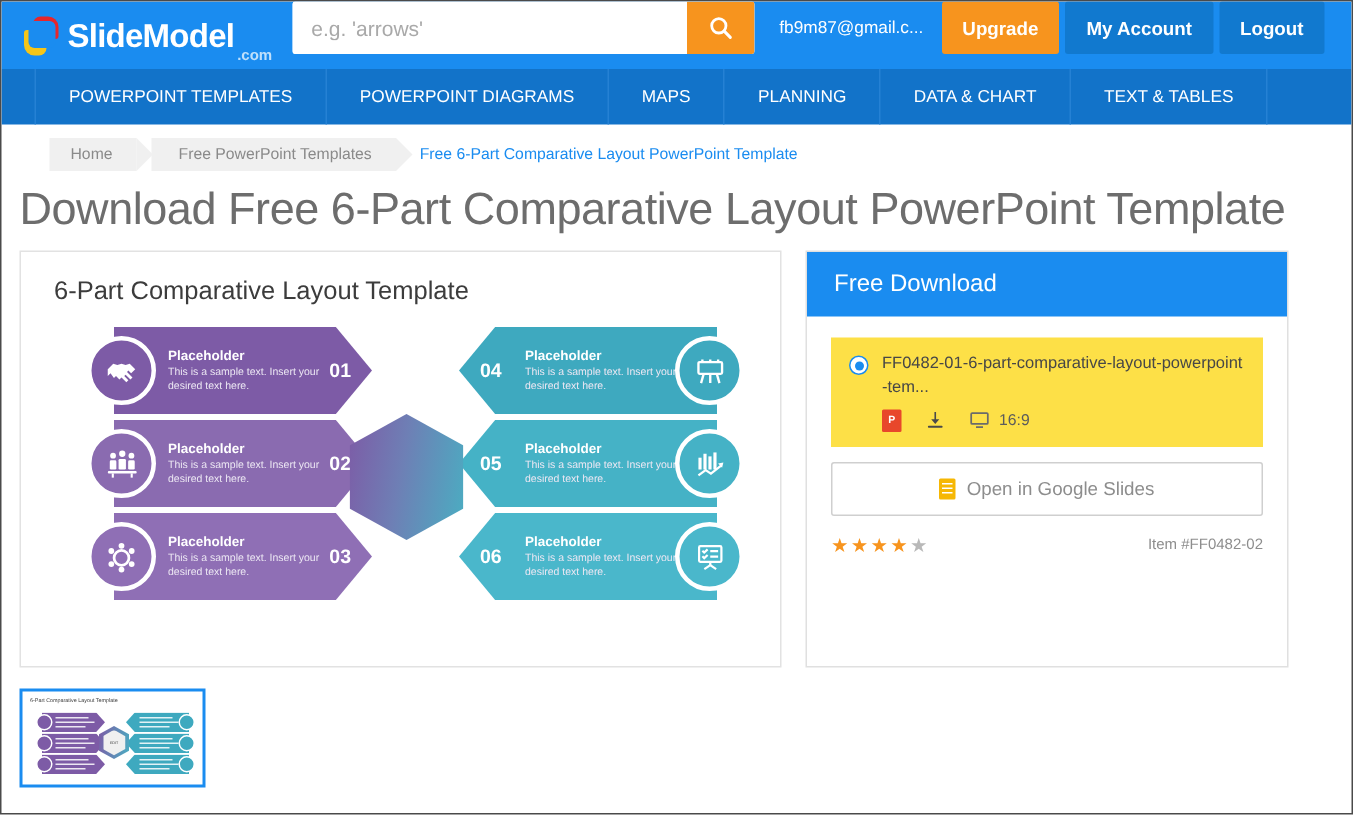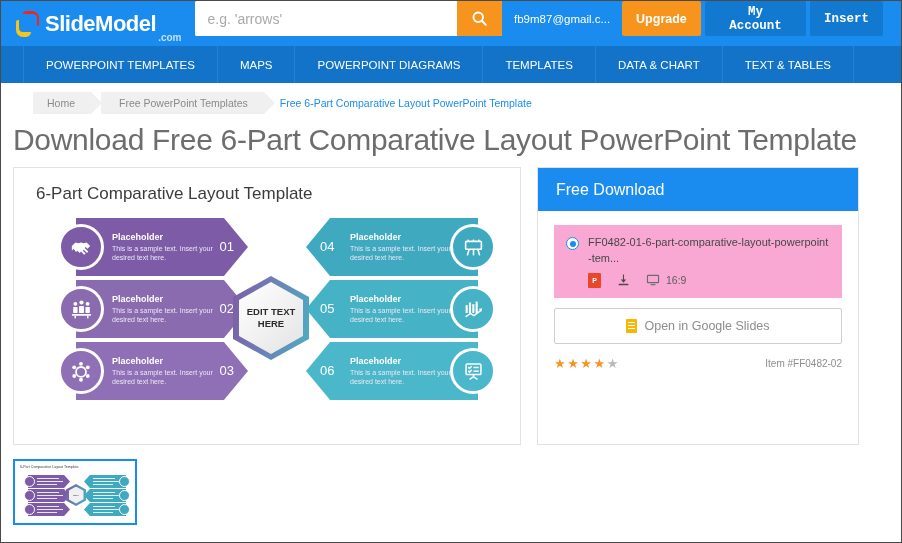--- a/index.html
+++ b/index.html
@@ -60,21 +60,21 @@
     color: #fff; font-size: 11.5px; padding: 0 12px; white-space: nowrap;
   }
   .btn-upgrade {
     background: #f7941e; color: #fff; font-size: 12.5px; font-weight: bold;
     height: 35px; padding: 0 14px; display: flex; align-items: center;
     border: none; cursor: pointer; border-radius: 2px; margin-right: 4px;
   }
   .btn-head {
     background: #1179cf; color: #fff; font-size: 12.5px; font-weight: bold;
     height: 35px; padding: 0 14px; display: flex; align-items: center;
-    border: none; cursor: pointer; border-radius: 2px; margin-right: 4px; font-family: Liberation Mono, monospace;
+    border: none; cursor: pointer; border-radius: 2px; margin-right: 4px;
   }
 
   
   .navbar {
     height: 37px; background: #1273c9; display: flex; align-items: stretch;
     padding-left: 22px;
   }
   .nav-item {
     color: #fff; font-size: 11.5px; display: flex; align-items: center;
     padding: 0 22px; cursor: pointer; white-space: nowrap;
@@ -156,21 +156,21 @@
   .row:nth-child(2) .circ-right { background: #45b2c6; }
   .row:nth-child(3) .circ-right { background: #4ab7cb; }
 
   .txtblock { position: relative; z-index: 2; color: #fff; width: 120px; }
   .txtblock.l { margin-left: 54px; }
   .txtblock.r { margin-left: 44px; }
   .ph-title { font-size: 9px; font-weight: bold; margin-bottom: 2px; }
   .ph-body { font-size: 7px; line-height: 1.35; color: #ece7f3; }
 
   .num {
-    position: absolute; z-index: 4; color: #fff; font-size: 13px; font-weight: normal;
+    position: absolute; z-index: 4; color: #fff; font-size: 13px; font-weight: bold;
     top: 21px;
     text-align: right;
   }
   .num-l { right: 14px; }
   .num-r { left: 14px; }
 
   .hexcenter {
     position: absolute; left: 50%; top: 50%; transform: translate(-50%,-50%);
     width: 76px; height: 84px; z-index: 5;
   }
@@ -188,21 +188,21 @@
   .hex-label { font-size: 9.5px; font-weight: bold; color: #2b2b2b; line-height: 1.25; }
 
   
   .dl-panel { width: 322px; border: 1px solid #e0e0e0; background: #fff; height: 278px; }
   .dl-head {
     background: #1a8cf0; color: #fff; font-size: 16px;
     height: 43px; display: flex; align-items: center; padding-left: 18px;
   }
   .dl-body { padding: 14px 16px 0 16px; }
   .file-opt {
-    background: #f9a8d4; padding: 10px 12px; display: flex; gap: 9px;
+    background: #fde047; padding: 10px 12px; display: flex; gap: 9px;
   }
   .radio {
     width: 13px; height: 13px; border-radius: 50%; border: 1px solid #1a8cf0;
     background: #fff; position: relative; flex-shrink: 0; margin-top: 2px; cursor: pointer;
   }
   .radio::after {
     content: ""; position: absolute; inset: 2.5px; border-radius: 50%; background: #1a8cf0;
   }
   .file-name { font-size: 11px; color: #474747; line-height: 1.45; word-break: break-all; }
   .file-meta { display: flex; align-items: center; gap: 16px; margin-top: 6px; }
@@ -291,29 +291,29 @@
         <circle cx="8.5" cy="8.5" r="5.6" fill="none" stroke="#fff" stroke-width="2.2"></circle>
         <line x1="12.7" y1="12.7" x2="17.5" y2="17.5" stroke="#fff" stroke-width="2.4" stroke-linecap="round"></line>
       </svg>
     </button>
   </div>
 
   <div class="topbar-right">
     <span class="user-email">fb9m87@gmail.c...</span>
     <button class="btn-upgrade">Upgrade</button>
     <button class="btn-head">My Account</button>
-    <button class="btn-head">Insert</button>
+    <button class="btn-head">Logout</button>
   </div>
 </div>
 
 <div class="navbar">
   <div class="nav-item">POWERPOINT TEMPLATES</div>
+  <div class="nav-item">POWERPOINT DIAGRAMS</div>
   <div class="nav-item">MAPS</div>
-  <div class="nav-item">POWERPOINT DIAGRAMS</div>
-  <div class="nav-item">TEMPLATES</div>
+  <div class="nav-item">PLANNING</div>
   <div class="nav-item">DATA &amp; CHART</div>
   <div class="nav-item">TEXT &amp; TABLES</div>
 </div>
 
 <div class="breadcrumb">
   <span class="crumb first">Home</span>
   <span class="crumb">Free PowerPoint Templates</span>
   <span class="crumb-active">Free 6-Part Comparative Layout PowerPoint Template</span>
 </div>
 
@@ -380,26 +380,20 @@
           <div class="txtblock l">
             <div class="ph-title">Placeholder</div>
             <div class="ph-body">This is a sample text. Insert your desired text here.</div>
           </div>
           <div class="num num-l">03</div>
         </div>
       </div>
 
       <div class="hexcenter">
         <div class="hex-outer"></div>
-        <div class="hex-inner">
-          <div class="hex-label">
-            <span>EDIT TEXT</span><br>
-            <span>HERE</span>
-          </div>
-        </div>
       </div>
 
       <div class="side side-right">
 
         <div class="row">
           <div class="bar bar-right"></div>
           <div class="num num-r">04</div>
           <div class="txtblock r">
             <div class="ph-title">Placeholder</div>
             <div class="ph-body">This is a sample text. Insert your desired text here.</div>

